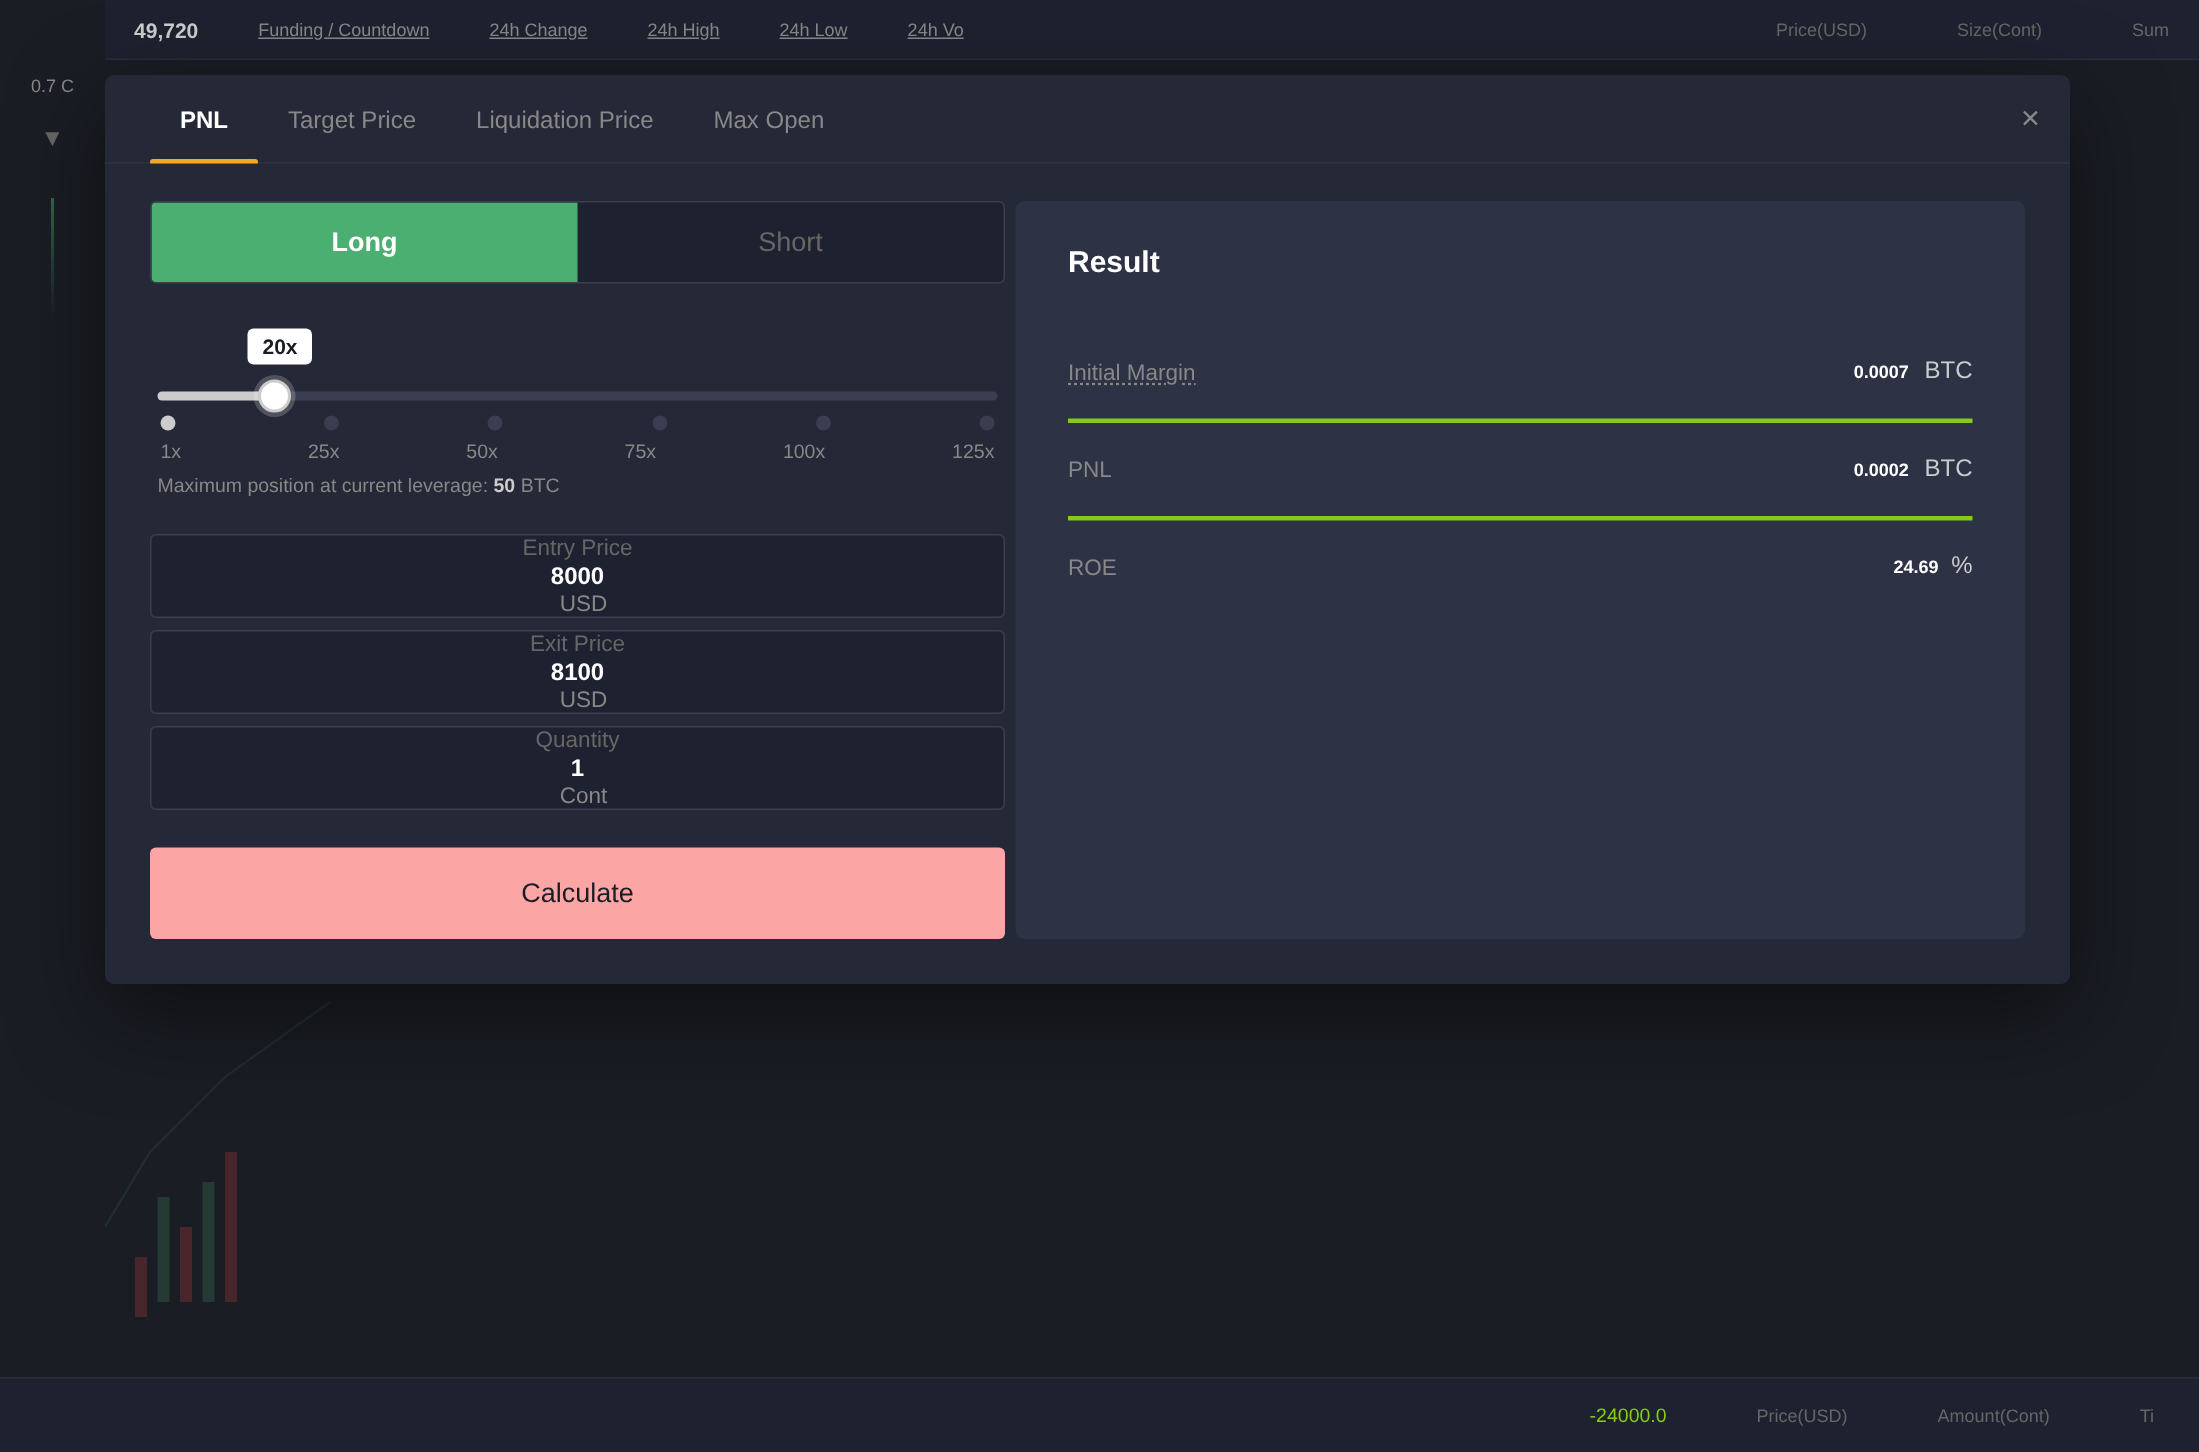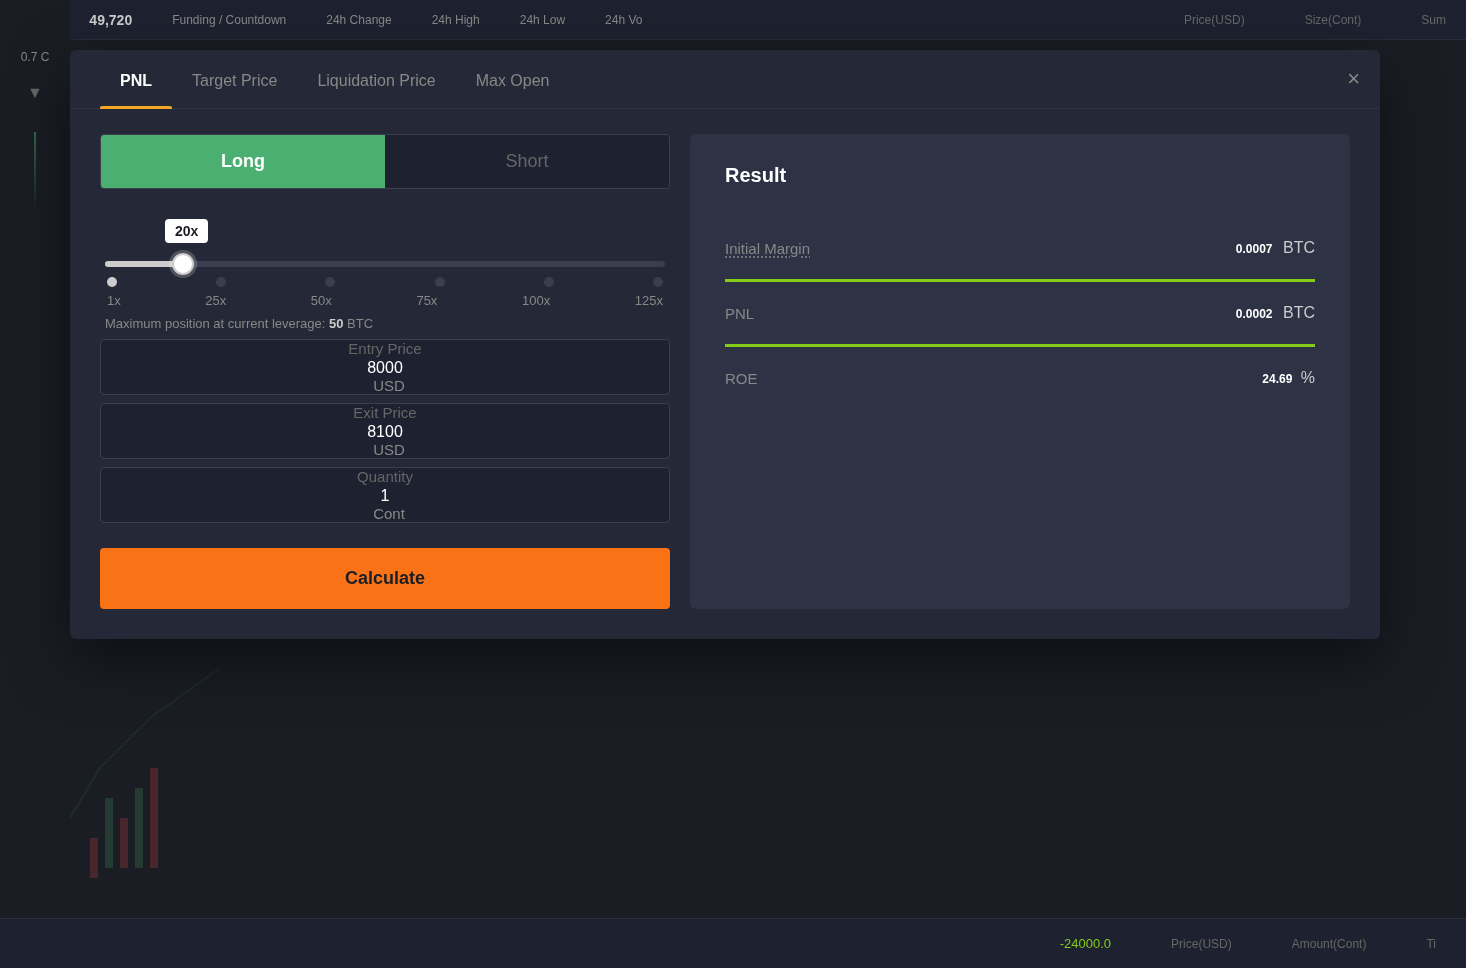--- a/index.html
+++ b/index.html
@@ -34,20 +34,21 @@
       padding: 0 20px;
       gap: 40px;
       color: #666;
       font-size: 13px;
       border-bottom: 1px solid #2a2d3a;
     }
 
     .top-bar-item {
       color: #888;
       font-size: 12px;
+      text-decoration: underline;
     }
 
     .top-bar-price {
       color: #ccc;
       font-size: 14px;
       font-weight: 600;
     }
 
     
     .modal {
@@ -102,21 +103,21 @@
       transform: translateY(-50%);
       color: #888;
       font-size: 22px;
       cursor: pointer;
       line-height: 1;
     }
 
     
     .modal-body {
       display: flex;
-      gap: 20px;
+      gap: 7px;
       padding: 25px 30px 30px;
     }
 
     
     .left-panel {
       flex: 0 0 570px;
     }
 
     
     .toggle-container {
@@ -145,21 +146,21 @@
       font-weight: 600;
     }
 
     .toggle-btn.short {
       background: transparent;
       color: #666;
     }
 
     
     .leverage-section {
-      margin-bottom: 8px;
+      margin-bottom: 25px;
       padding: 0 5px;
     }
 
     .leverage-tooltip {
       display: inline-block;
       background: #fff;
       color: #1a1d24;
       font-weight: 700;
       font-size: 14px;
       padding: 4px 10px;
@@ -254,38 +255,38 @@
 
     .input-label {
       flex: 1;
       color: #666;
       font-size: 15px;
     }
 
     .input-value {
       color: #fff;
       font-size: 16px;
-      font-weight: 400;
+      font-weight: 700;
     }
 
     .input-unit {
       color: #888;
       font-size: 15px;
       margin-left: 8px;
     }
 
     
     .calc-btn {
       width: 100%;
       padding: 20px;
-      background: #f97316;
+      background: #fca5a5;
       border: none;
       border-radius: 4px;
       font-size: 18px;
-      font-weight: 700;
+      font-weight: 400;
       color: #1a1d24;
       cursor: pointer;
       margin-top: 5px;
     }
 
     
     .right-panel {
       flex: 1;
       background: #2d3245;
       border-radius: 6px;

